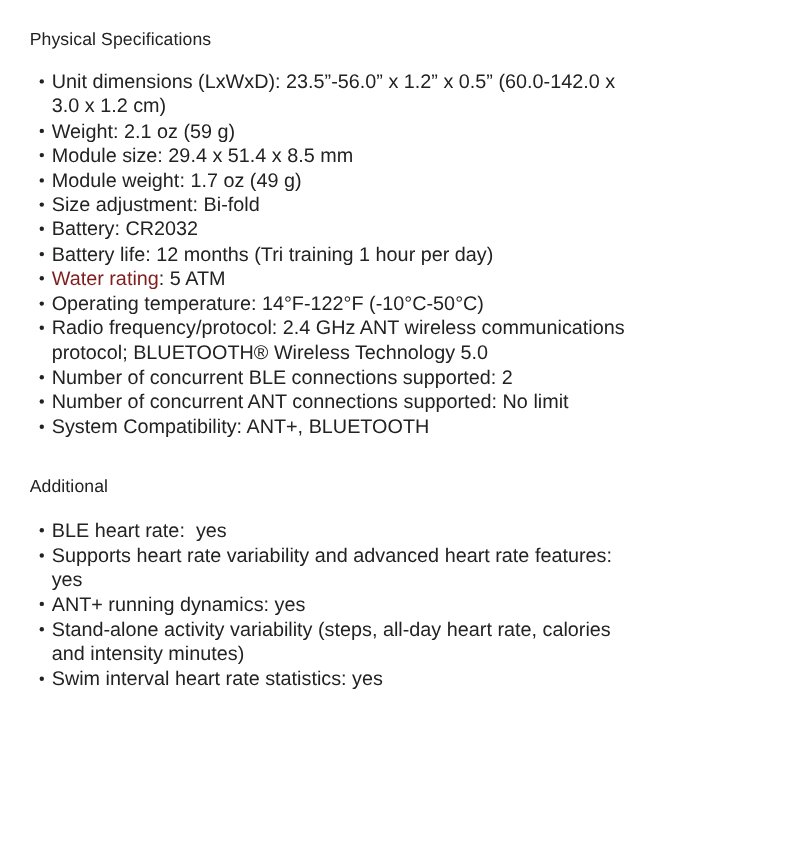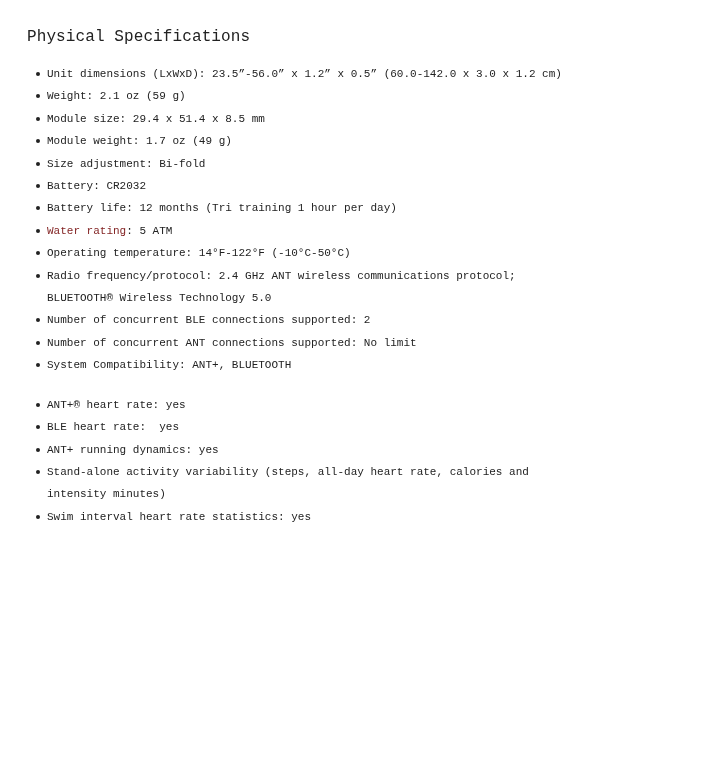--- a/index.html
+++ b/index.html
@@ -7,40 +7,40 @@
     padding: 0;
     background: #ffffff;
   }
   .page {
     position: relative;
     width: 600px;
     height: 770px;
     box-sizing: border-box;
     background: #ffffff;
     padding: 26px 24px 0 27px;
-    font-family: Liberation Mono, monospace;
+    font-family: Liberation Sans, sans-serif;
     color: #222222;
     overflow: hidden;
   }
   .section-title {
     font-size: 16px;
     font-weight: 400;
     color: #222222;
     line-height: 22px;
     margin: 0;
     letter-spacing: 0.1px;
   }
   .section-title.second {
     margin-top: 33px;
   }
   ul.spec-list {
     list-style: none;
     margin: 15px 0 0 0;
     padding: 0;
-    font-size: 11px;
+    font-size: 18px;
     line-height: 22.4px;
   }
   ul.spec-list.second {
     margin-top: 17px;
   }
   ul.spec-list li {
     position: relative;
     padding-left: 20px;
     white-space: pre-wrap;
   }
@@ -75,22 +75,23 @@
       <li><span>Battery: CR2032</span></li>
       <li><span>Battery life: 12 months (Tri training 1 hour per day)</span></li>
       <li><span class="link">Water rating</span><span>: 5 ATM</span></li>
       <li><span>Operating temperature: 14°F-122°F (-10°C-50°C)</span></li>
       <li><span>Radio frequency/protocol: 2.4 GHz ANT wireless communications protocol; BLUETOOTH® Wireless Technology 5.0</span></li>
       <li><span>Number of concurrent BLE connections supported: 2</span></li>
       <li><span>Number of concurrent ANT connections supported: No limit</span></li>
       <li><span>System Compatibility: ANT+, BLUETOOTH</span></li>
     </ul>
 
+  <h2 class="section-title second">Additional</h2>
 
   <ul class="spec-list second">
-      <li><span>ANT+® heart rate: yes</span></li>
       <li><span>BLE heart rate:  yes</span></li>
+      <li><span>Supports heart rate variability and advanced heart rate features: yes</span></li>
       <li><span>ANT+ running dynamics: yes</span></li>
       <li><span>Stand-alone activity variability (steps, all-day heart rate, calories and intensity minutes)</span></li>
       <li><span>Swim interval heart rate statistics: yes</span></li>
     </ul>
 
 </div>
 
 </body></html>

